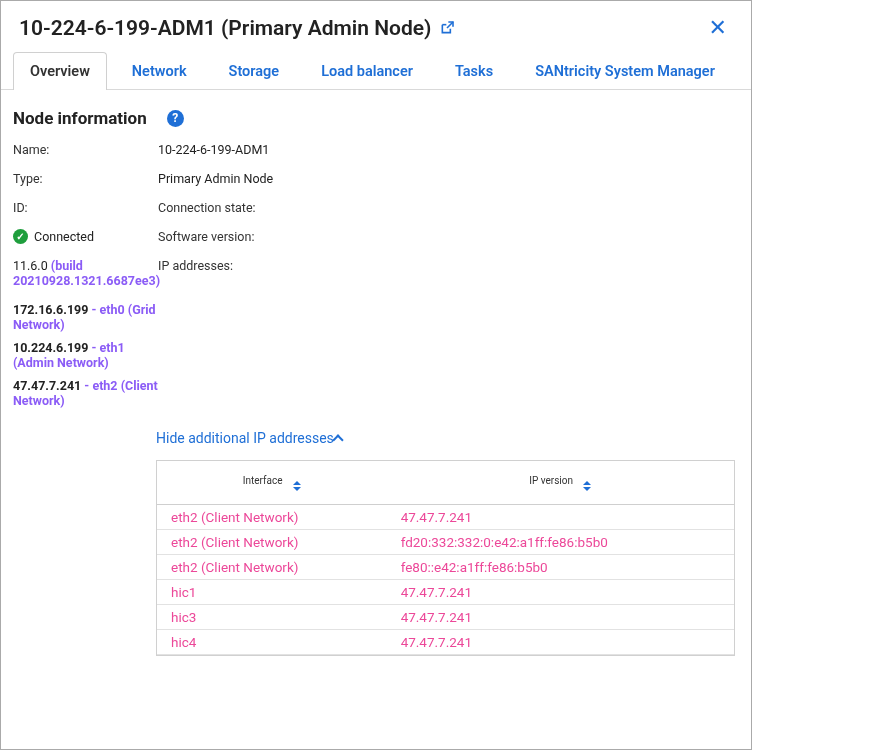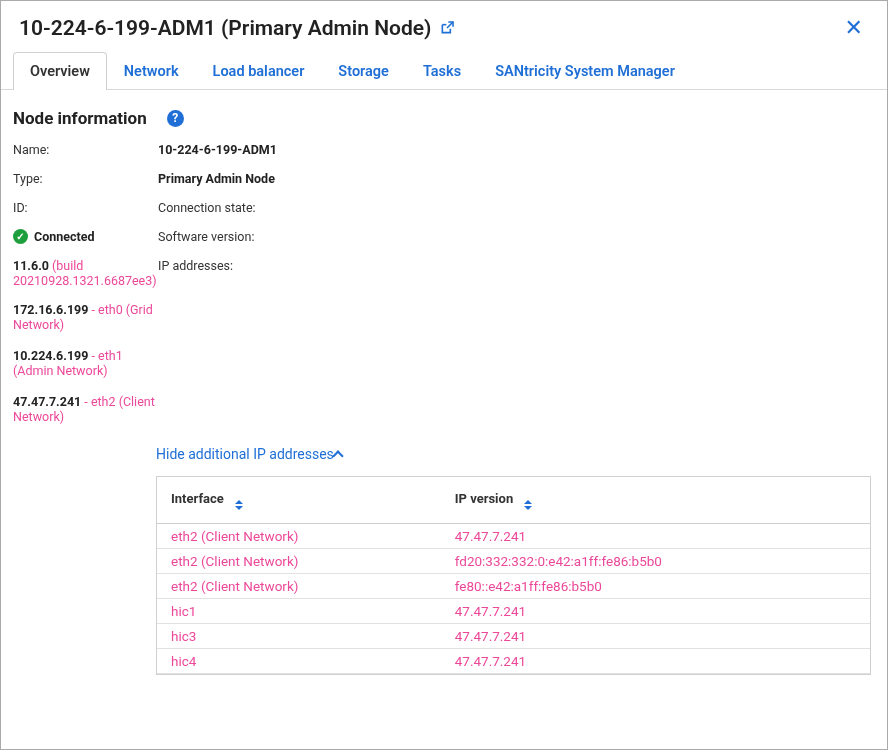--- a/index.html
+++ b/index.html
@@ -4,21 +4,21 @@
 <style>
   * { box-sizing: border-box; }
   body {
     margin: 0;
     font-family: -apple-system, BlinkMacSystemFont, "Segoe UI", Roboto, Arial, sans-serif;
     color: #333;
     background: #fff;
     font-size: 13px;
   }
   .panel {
-    width: 888px;
+    width: 752px;
     height: 750px;
     border: 1px solid #aaa;
     position: relative;
     overflow: hidden;
     background: #fff;
   }
   .header-row {
     display: flex;
     align-items: center;
     padding: 14px 18px 6px 18px;
@@ -33,21 +33,21 @@
   .close-btn {
     margin-left: auto;
     color: #1f6fd6;
     font-size: 22px;
     cursor: pointer;
     padding: 2px 6px;
     line-height: 1;
   }
   .tabs {
     display: flex;
-    gap: 0;
+    gap: 8px;
     border-bottom: 1px solid #d9d9d9;
     padding: 0 12px;
     margin-top: 4px;
   }
   .tab {
     padding: 10px 16px;
     font-size: 14.5px;
     font-weight: 600;
     color: #1f6fd6;
     cursor: pointer;
@@ -88,32 +88,32 @@
   }
   .info-grid {
     display: grid;
     grid-template-columns: 145px 1fr;
     row-gap: 14px;
     padding: 6px 12px 4px 12px;
     font-size: 12.5px;
   }
   .info-label { color: #333; }
   .info-value { color: #222; }
-  .bold { font-weight: 700; }
-  .muted { color: #ec4899; font-weight: 400; }
+  .bold { font-weight: 400; }
+  .muted { color: #8b5cf6; font-weight: 700; }
   .conn-row {
     display: flex; align-items: center; gap: 6px;
   }
   .status-icon {
     width: 15px; height: 15px; border-radius: 50%;
     background: #1f9e3d;
     display: inline-flex; align-items: center; justify-content: center;
     color: #fff; font-size: 10px; font-weight: 700;
   }
-  .ip-list { display: flex; flex-direction: column; gap: 16px; }
+  .ip-list { display: flex; flex-direction: column; gap: 8px; }
   .ip-line .ip { font-weight: 700; }
   .hide-link {
     color: #1f6fd6;
     font-size: 14px;
     padding: 18px 0 10px 155px;
     display: flex;
     align-items: center;
     cursor: pointer;
   }
   .chev-up {
@@ -128,23 +128,23 @@
     margin: 4px 16px 0 155px;
     border: 1px solid #d0d0d0;
     position: relative;
   }
   .table-scroll {
     max-height: 338px;
     overflow-y: scroll;
   }
   .tbl { width: 100%; border-collapse: collapse; }
   .tbl thead th {
-    text-align: left;
-    font-size: 13px;
-    font-weight: 700;
+    text-align: center;
+    font-size: 10px;
+    font-weight: 400;
     color: #333;
     padding: 14px 14px;
     border-bottom: 1px solid #cfcfcf;
     background: #fff;
   }
   .sort {
     display: inline-flex; flex-direction: column; margin-left: 8px;
     position: relative; top: 1px;
   }
   .sort .up, .sort .down {
@@ -178,22 +178,22 @@
           <path d="M5 7v12h12v-6"></path>
           <path d="M5 7h6"></path>
       </svg>
     </span>
     <span class="close-btn">✕</span>
   </div>
 
   <div class="tabs" id="tabs">
       <div class="tab active">Overview</div>
       <div class="tab">Network</div>
+      <div class="tab">Storage</div>
       <div class="tab">Load balancer</div>
-      <div class="tab">Storage</div>
       <div class="tab">Tasks</div>
       <div class="tab">SANtricity System Manager</div>
     </div>
 
   <div class="section-title-row">
     <div class="section-title">Node information</div>
     <span class="help-icon">?</span>
   </div>
 
   <div class="info-grid">

